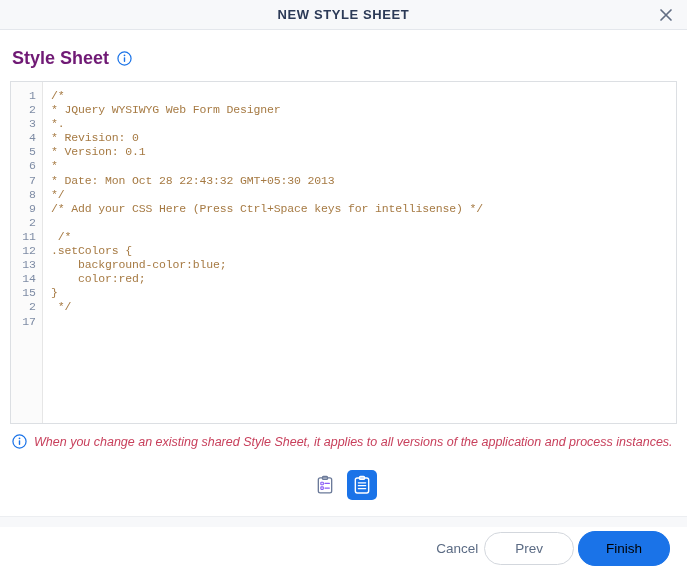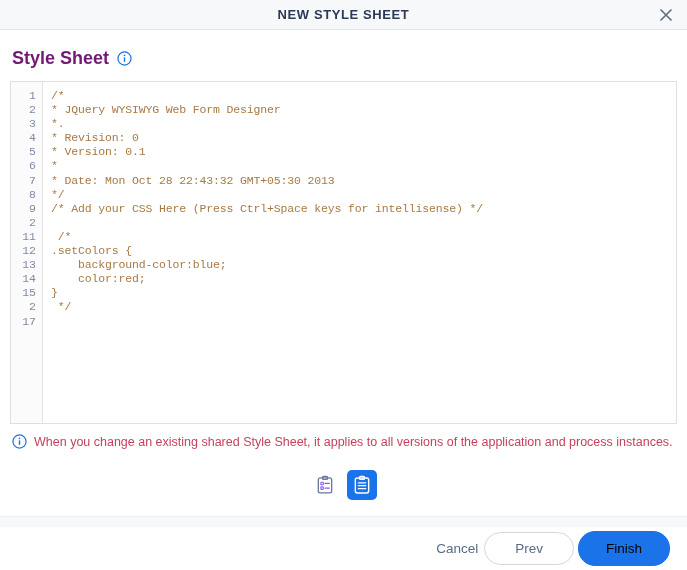--- a/index.html
+++ b/index.html
@@ -109,20 +109,21 @@
     color: #a67a43;
     letter-spacing: -0.15px;
   }
 
   
   .note {
     display: flex;
     align-items: flex-start;
     gap: 7px;
     padding: 9px 2px 0 2px;
+    font-style: italic;
   }
   .note-icon {
     width: 15px;
     height: 15px;
     flex: none;
     margin-top: 1px;
   }
   .note-text {
     font-size: 12.5px;
     line-height: 18px;

